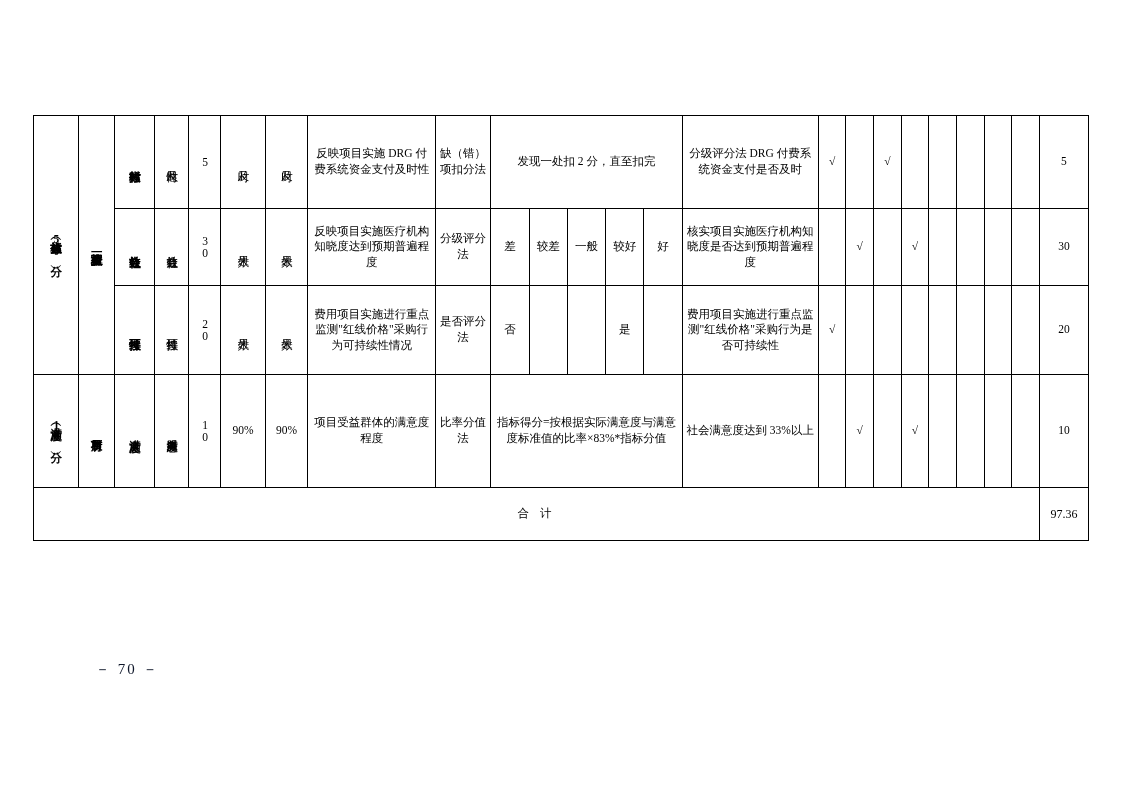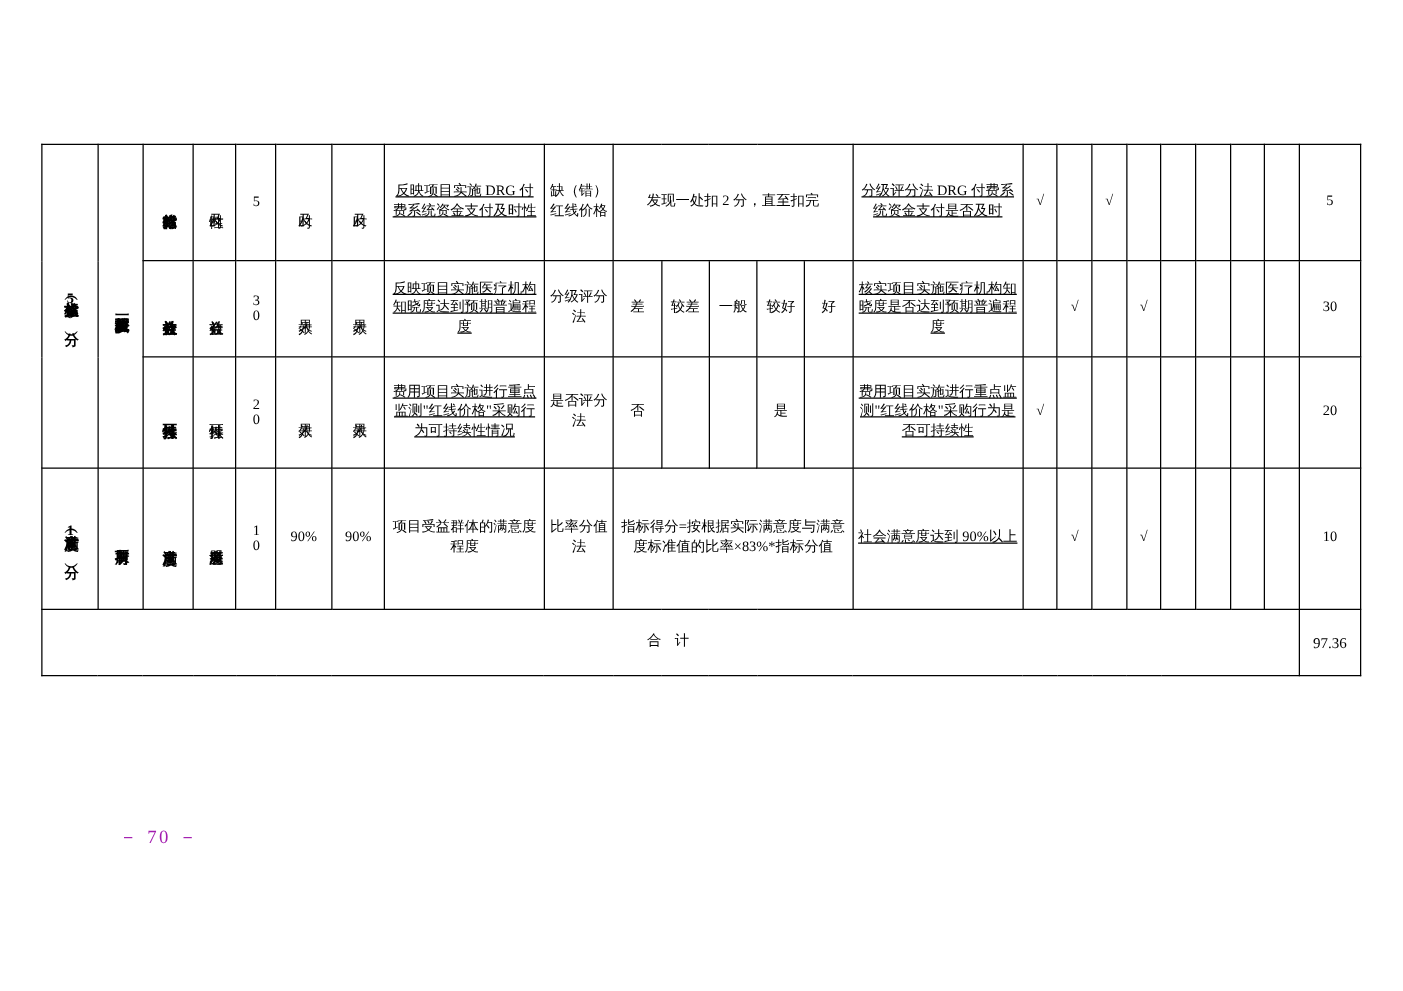--- a/index.html
+++ b/index.html
@@ -48,40 +48,40 @@
   }
   .vert-inner {
     display: block;
     margin: 0 auto;
     writing-mode: vertical-rl;
     text-orientation: upright;
     white-space: nowrap;
     line-height: 1.3;
   }
   .bold { font-weight: bold; }
-  .tleft { text-align: left; text-decoration: underline; }
+  .tleft { text-align: left; }
   .check { font-size: 13px; }
   .total-row td {
     font-size: 14px;
     font-weight: normal;
     letter-spacing: 4px;
     height: 48px;
   }
   .total-val {
     font-size: 12px !important;
     font-weight: normal !important;
     letter-spacing: 0 !important;
   }
   .pagenum {
     position: absolute;
     left: 95px;
     top: 660px;
     font-size: 15px;
     letter-spacing: 2px;
-    color: #a21caf;
+    color: #0f172a;
   }
   .desc {
     white-space: normal;
     word-break: break-all;
     line-height: 1.5;
   }
 </style>
 </head>
 <body>
 
@@ -135,21 +135,21 @@
       <td class="vert">
         <span class="vert-inner">及时</span>
       </td>
       <td class="vert">
         <span class="vert-inner">及时</span>
       </td>
       <td class="desc tleft">
         <span>反映项目实施 DRG 付费系统资金支付及时性</span>
       </td>
       <td class="desc">
-        <span>缺（错）红线价格</span>
+        <span>缺（错）项扣分法</span>
       </td>
       <td colspan="5" class="desc">
         <span>发现一处扣 2 分，直至扣完</span>
       </td>
       <td class="desc tleft">
         <span>分级评分法 DRG 付费系统资金支付是否及时</span>
       </td>
       <td class="check"><span>√</span></td>
       <td class="check"><span></span></td>
       <td class="check"><span>√</span></td>
@@ -264,21 +264,21 @@
       <td class="desc">
         <span>项目受益群体的满意度程度</span>
       </td>
       <td class="desc">
         <span>比率分值法</span>
       </td>
       <td colspan="5" class="desc">
         <span>指标得分=按根据实际满意度与满意度标准值的比率×83%*指标分值</span>
       </td>
       <td class="desc tleft">
-        <span>社会满意度达到 90%以上</span>
+        <span>社会满意度达到 33%以上</span>
       </td>
       <td class="check"><span></span></td>
       <td class="check"><span>√</span></td>
       <td class="check"><span></span></td>
       <td class="check"><span>√</span></td>
       <td class="check"><span></span></td>
       <td class="check"><span></span></td>
       <td class="check"><span></span></td>
       <td class="check"><span></span></td>
       <td><span>10</span></td>

